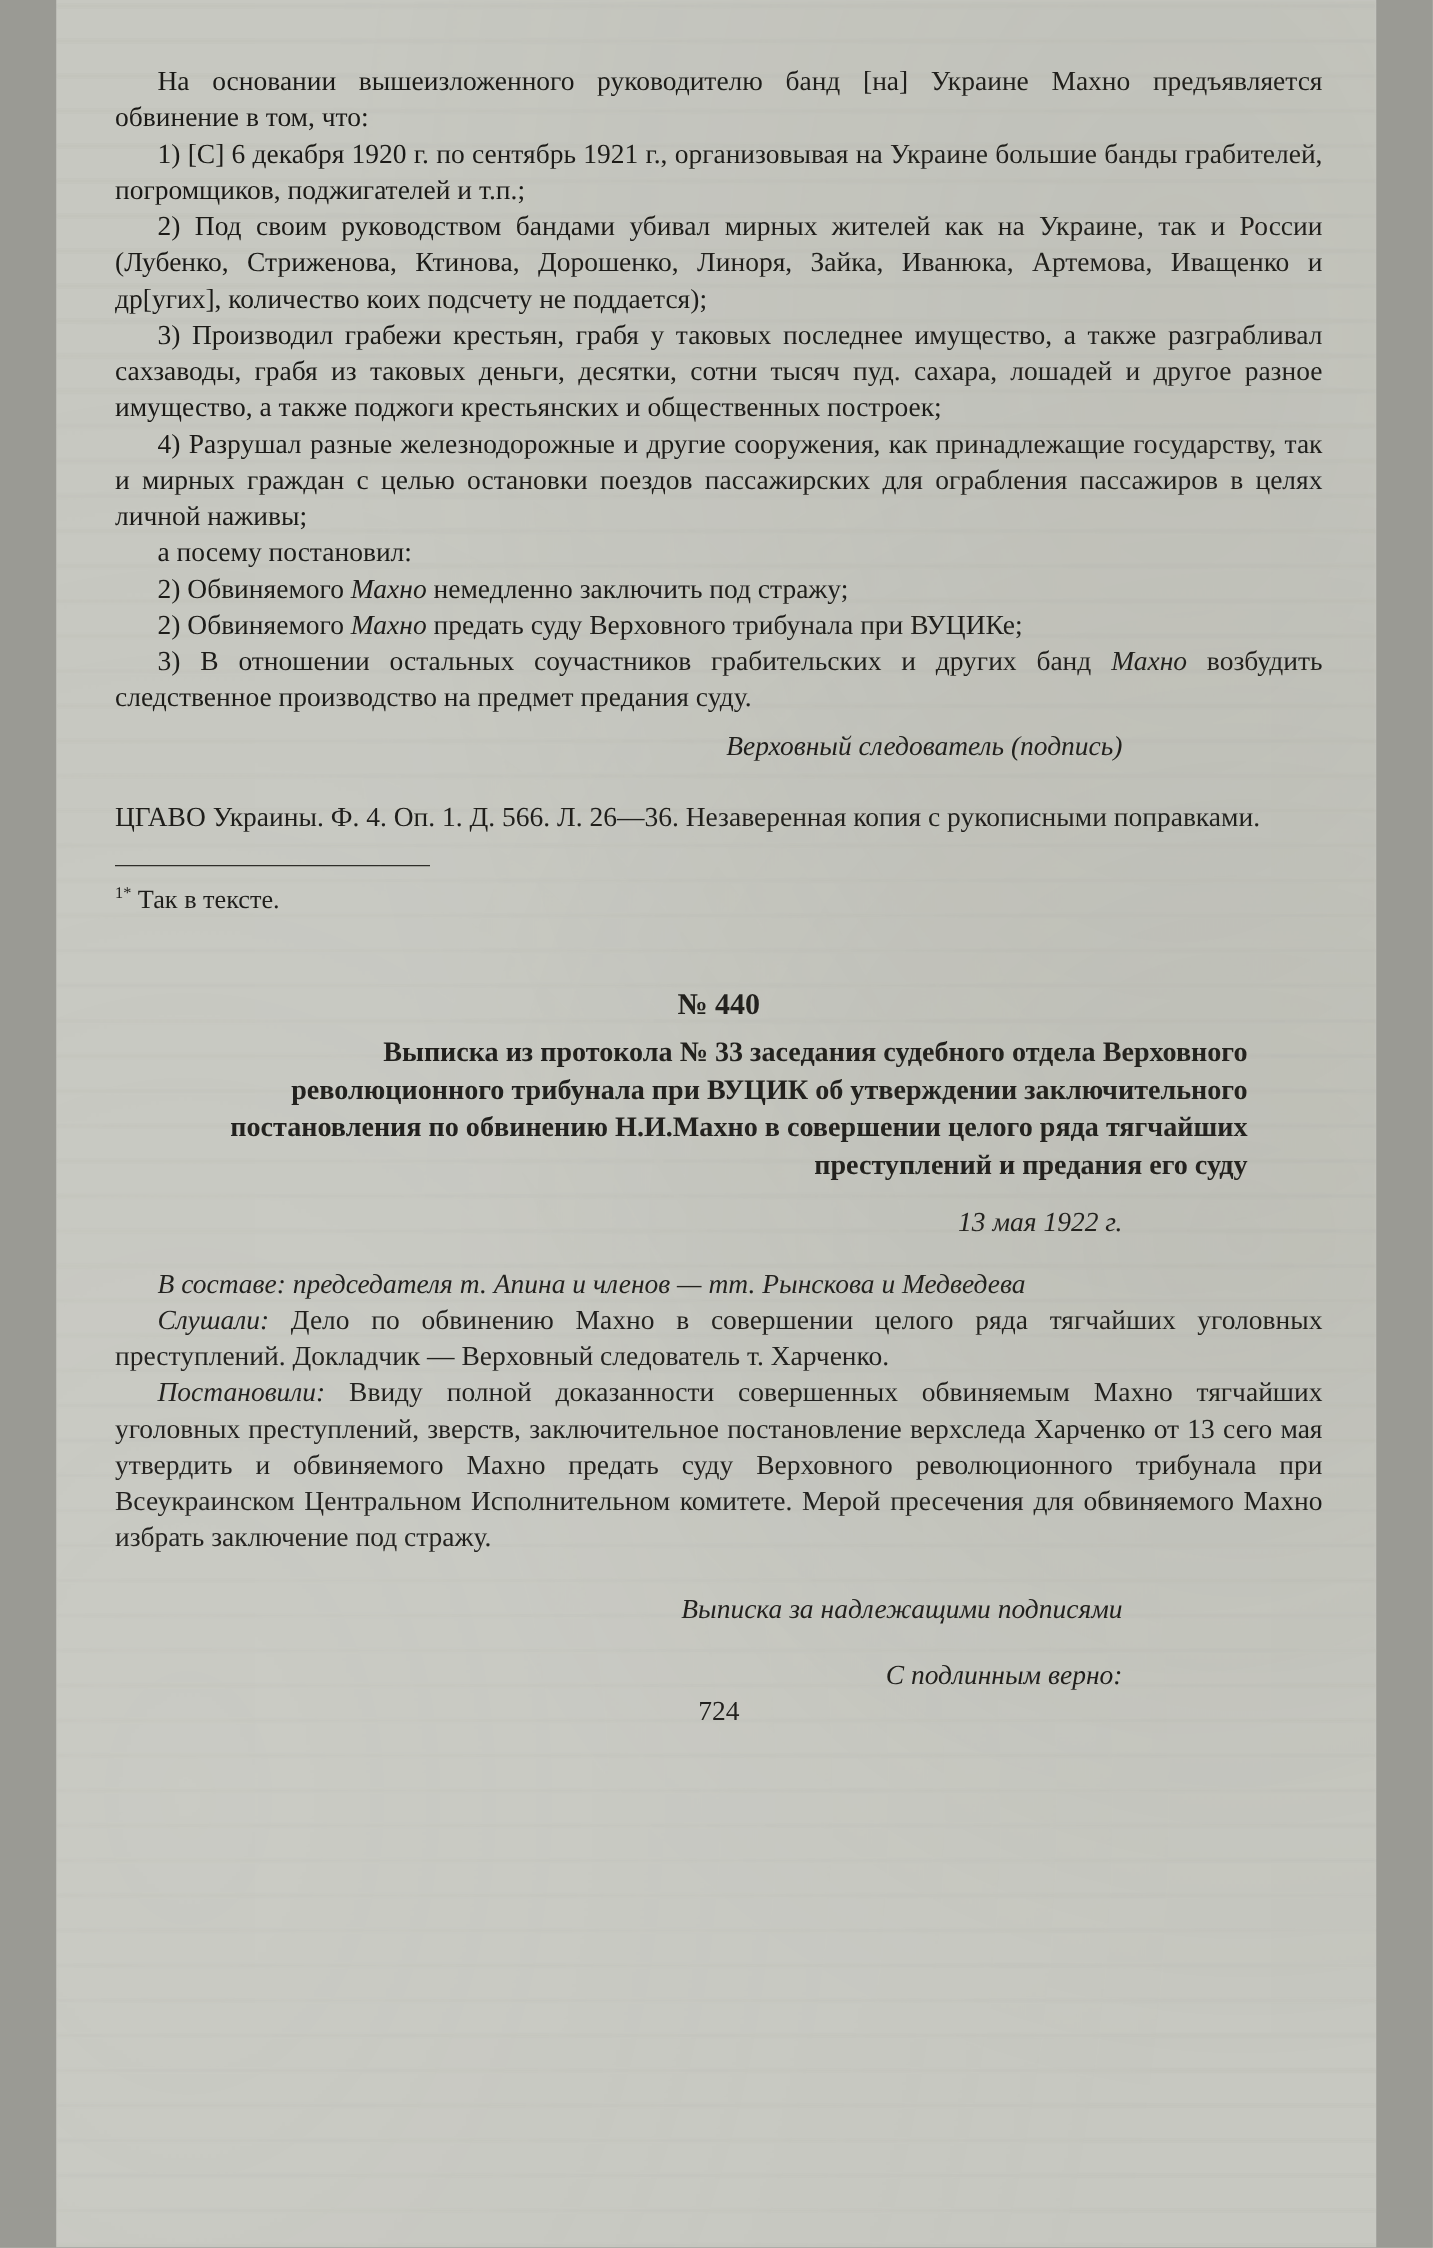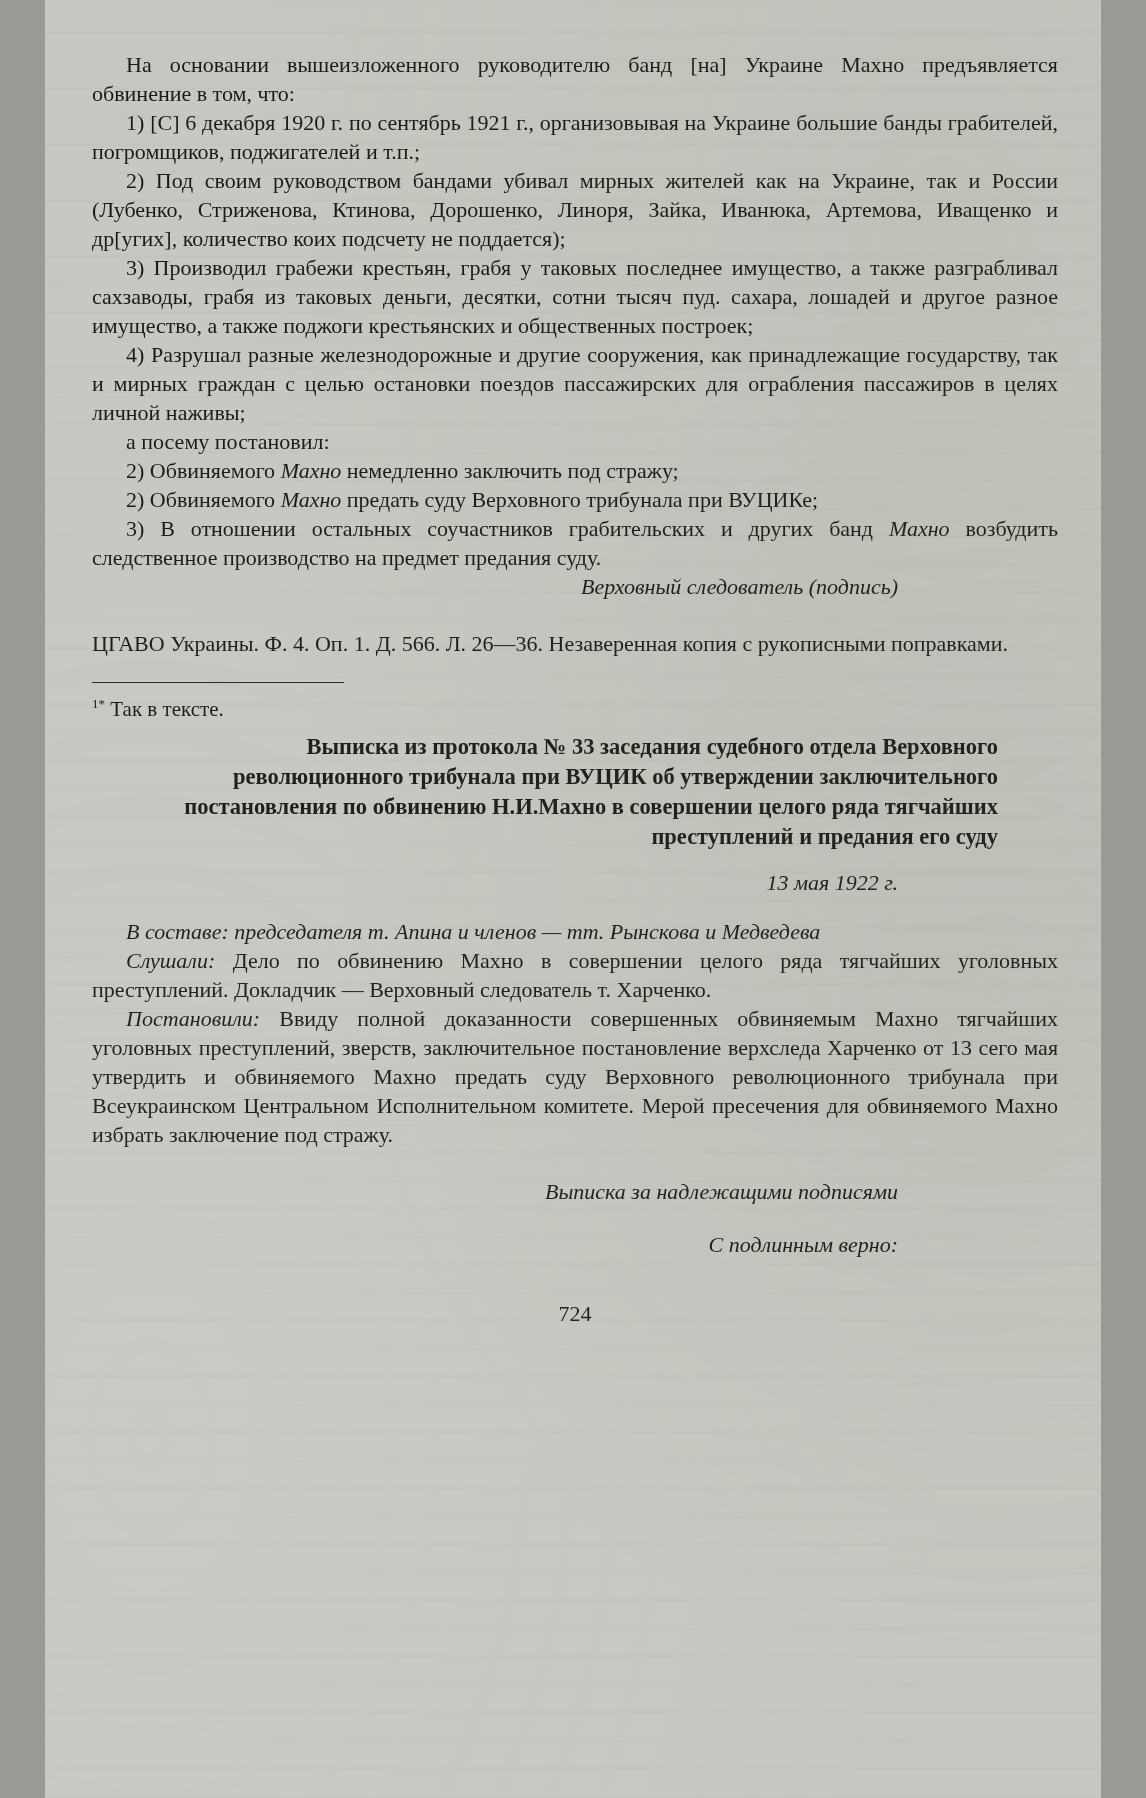--- a/index.html
+++ b/index.html
@@ -25,21 +25,21 @@
       radial-gradient(ellipse at 90% 55%, rgba(120,118,105,0.09), transparent 50%),
       radial-gradient(ellipse at 10% 80%, rgba(255,255,255,0.07), transparent 60%),
       repeating-linear-gradient(0deg, rgba(96,95,85,0.045) 0 3px, transparent 3px 28px);
     opacity: .8;
     filter: blur(1px);
   }
   p { margin: 0; text-align: justify; text-indent: 34px; }
   .flush { text-indent: 0; }
   .italic { font-style: italic; }
   .sig-right { text-align: right; text-indent: 0; padding-right: 160px; font-style: italic; }
-  .signature { }
+  .signature { margin-top: 10px; }
   .archive { margin-top: 28px; }
   .footnote-rule {
     border: none; border-top: 1.5px solid #2a2925;
     width: 252px; margin: 24px 0 6px 0; height: 0;
   }
   .footnote { text-indent: 0; font-size: 21px; }
   .footnote sup { font-size: 13px; }
   .doc-number {
     margin-top: 56px;
     text-align: center; text-indent: 0;
@@ -50,21 +50,20 @@
     text-align: right; text-indent: 0;
     font-weight: bold; font-size: 22.5px; line-height: 30px;
   }
   .doc-date { margin-top: 16px; }
   .place { margin-top: 24px; font-style: italic; }
   .composition { margin-top: 20px; font-style: italic; }
   .minutes { }
   .extract-note { margin-top: 28px; }
   .certified { margin-top: 24px; }
   .page-number {
-    margin-top: 40px;
     text-align: center; text-indent: 0;
     font-size: 22px;
   }
 </style>
 </head>
 <body>
 
 <div class="page">
   <div class="texture"></div>
 
@@ -84,20 +83,21 @@
 
     <p class="sig-right signature">Верховный следователь (подпись)</p>
 
     <p class="flush archive">ЦГАВО Украины. Ф. 4. Оп. 1. Д. 566. Л. 26—36. Незаверенная копия с рукописными поправками.</p>
   </section>
 
   <hr class="footnote-rule">
   <p class="footnote"><sup>1*</sup> <span>Так в тексте.</span></p>
 
   <section>
+    <p class="doc-number">№ 440</p>
     <p class="doc-title">Выписка из протокола № 33 заседания судебного отдела Верховного революционного трибунала при ВУЦИК об утверждении заключительного постановления по обвинению Н.И.Махно в совершении целого ряда тягчайших преступлений и предания его суду</p>
 
     <p class="sig-right doc-date">13 мая 1922 г.</p>
 
 
     <p class="composition">В составе: председателя т. Апина и членов — тт. Рынскова и Медведева</p>
 
     <p class="minutes"><span class="italic">Слушали:</span><span> Дело по обвинению Махно в совершении целого ряда тягчайших уголовных преступлений. Докладчик — Верховный следователь т. Харченко.</span></p>
 
     <p class="minutes"><span class="italic">Постановили:</span><span> Ввиду полной доказанности совершенных обвиняемым Махно тягчайших уголовных преступлений, зверств, заключительное постановление верхследа Харченко от 13 сего мая утвердить и обвиняемого Махно предать суду Верховного революционного трибунала при Всеукраинском Центральном Исполнительном комитете. Мерой пресечения для обвиняемого Махно избрать заключение под стражу.</span></p>

